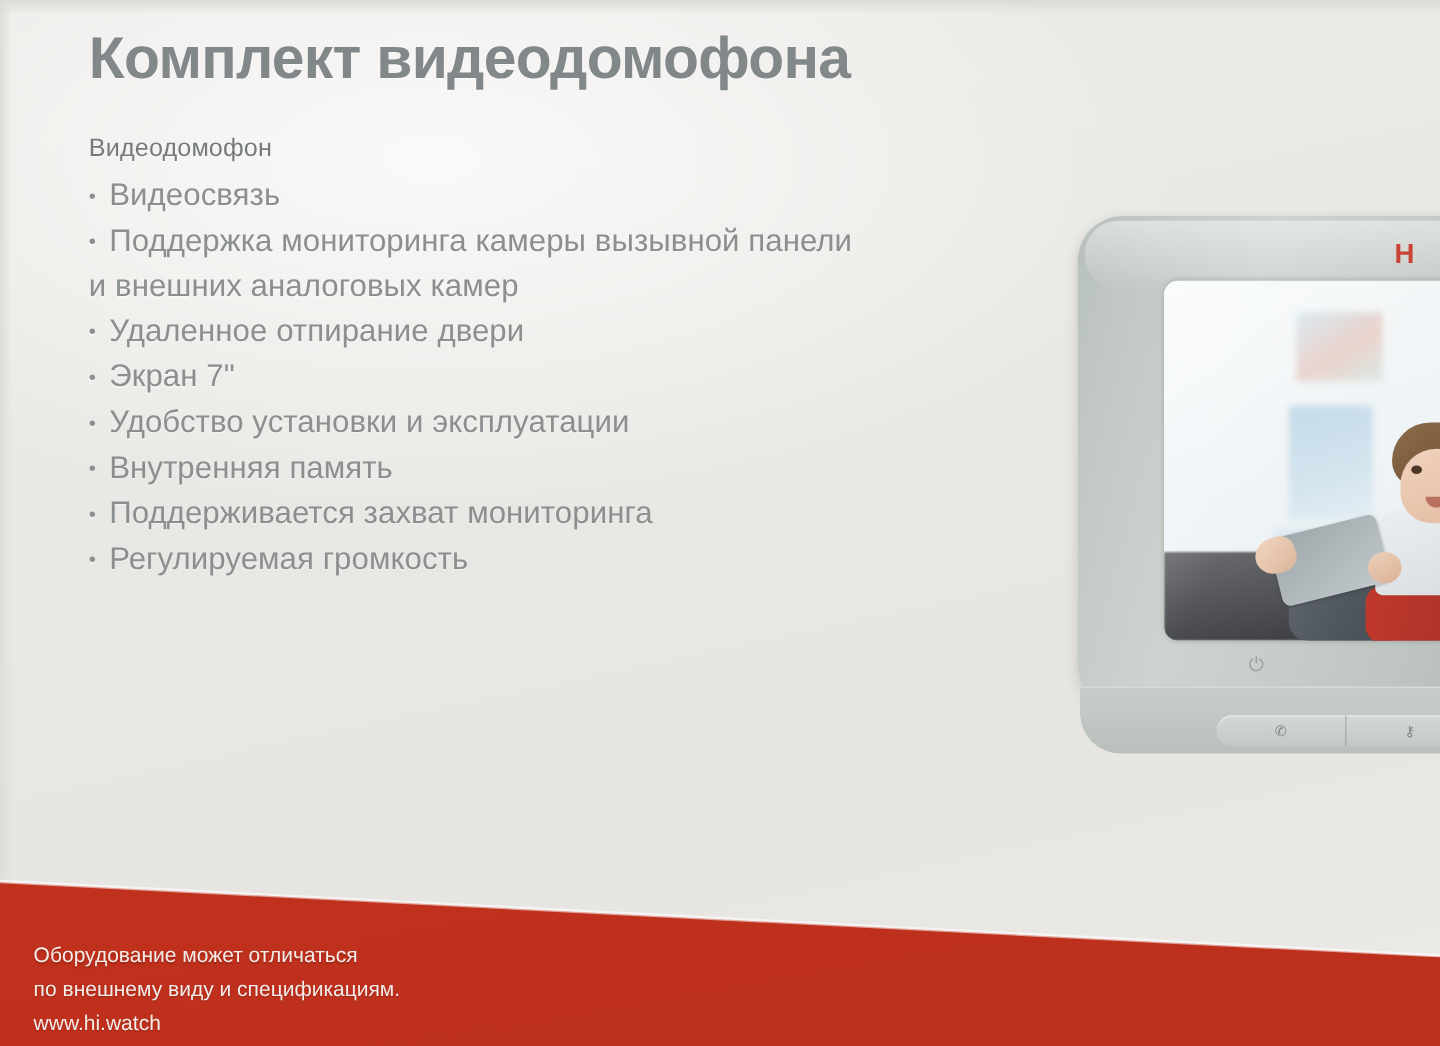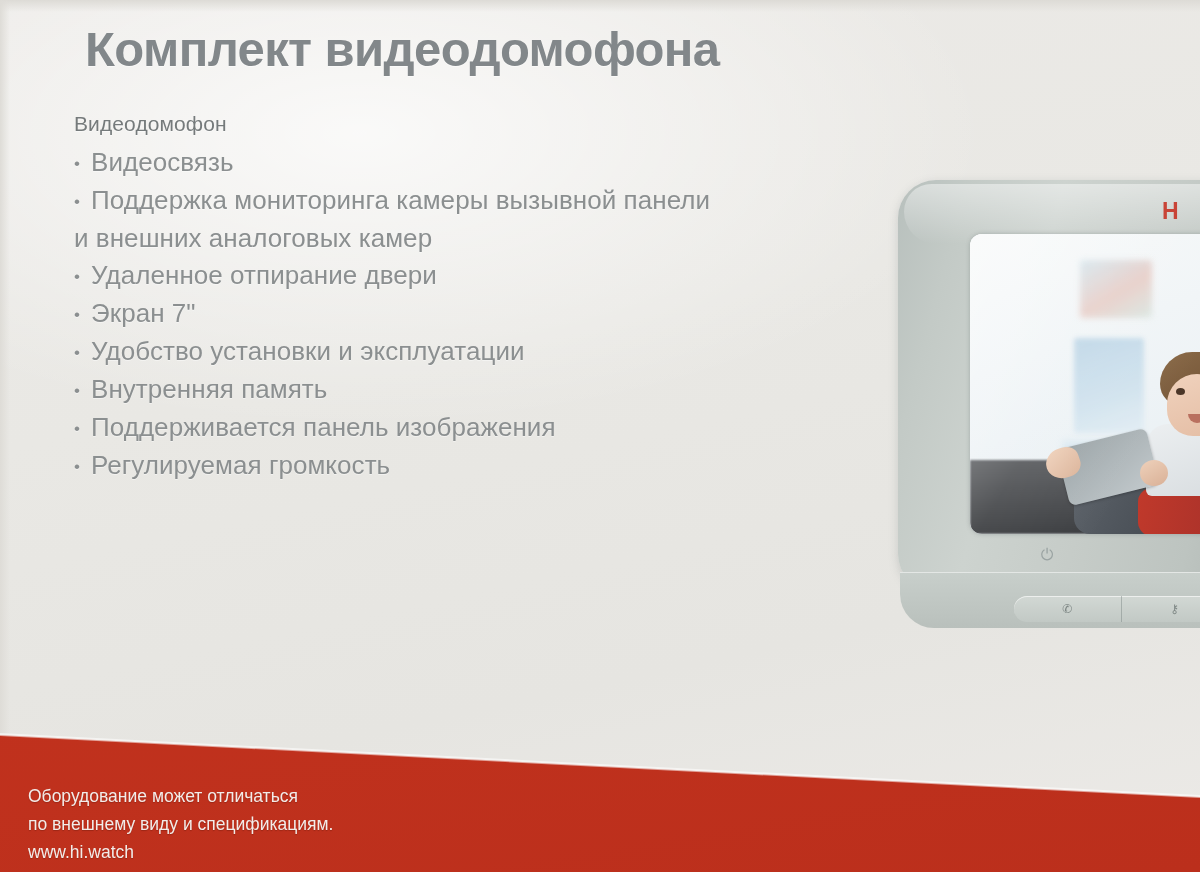--- a/index.html
+++ b/index.html
@@ -33,21 +33,20 @@
   }
 
   
   .title{
     position:absolute;left:74px;top:24px;
     font-size:49px;line-height:1.06;font-weight:bold;
     letter-spacing:-0.6px;
     color:#82878a;
     white-space:nowrap;
     text-shadow:0 1px 0 rgba(255,255,255,.55);
-    margin-left:11px;
   }
   .section{position:absolute;left:74px;}
   .section.s1{top:112px;}
   .section.s2{top:483px;}
   .sec-head{
     font-size:21px;font-weight:normal;color:#757a7b;
     margin:0 0 8px 0;letter-spacing:.1px;
     text-shadow:0 1px 0 rgba(255,255,255,.5);
   }
   ul.feats{list-style:none;margin:0;padding:0;}
@@ -234,21 +233,21 @@
   <div class="section s1">
     <div class="sec-head">Видеодомофон</div>
     <ul class="feats">
       <li class="bulleted">Видеосвязь</li>
       <li class="bulleted">Поддержка мониторинга камеры вызывной панели</li>
       <li class="cont">и внешних аналоговых камер</li>
       <li class="bulleted">Удаленное отпирание двери</li>
       <li class="bulleted">Экран 7"</li>
       <li class="bulleted">Удобство установки и эксплуатации</li>
       <li class="bulleted">Внутренняя память</li>
-      <li class="bulleted">Поддерживается панель изображения</li>
+      <li class="bulleted">Поддерживается захват мониторинга</li>
       <li class="bulleted">Регулируемая громкость</li>
     </ul>
   </div>
 
 
   <div class="device">
     <div class="bezel">
       <div class="bezel-hl"></div>
     </div>
 

